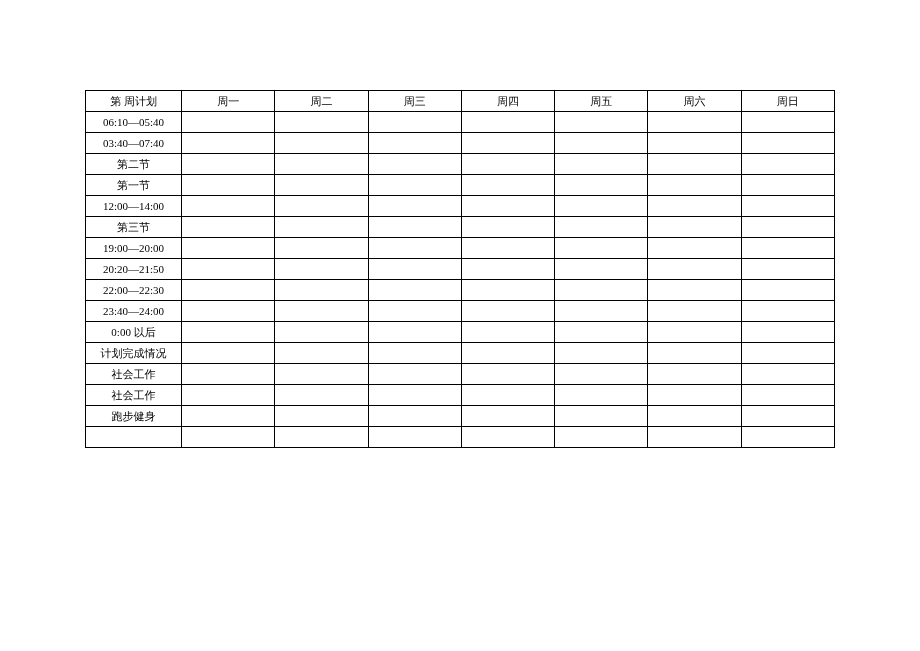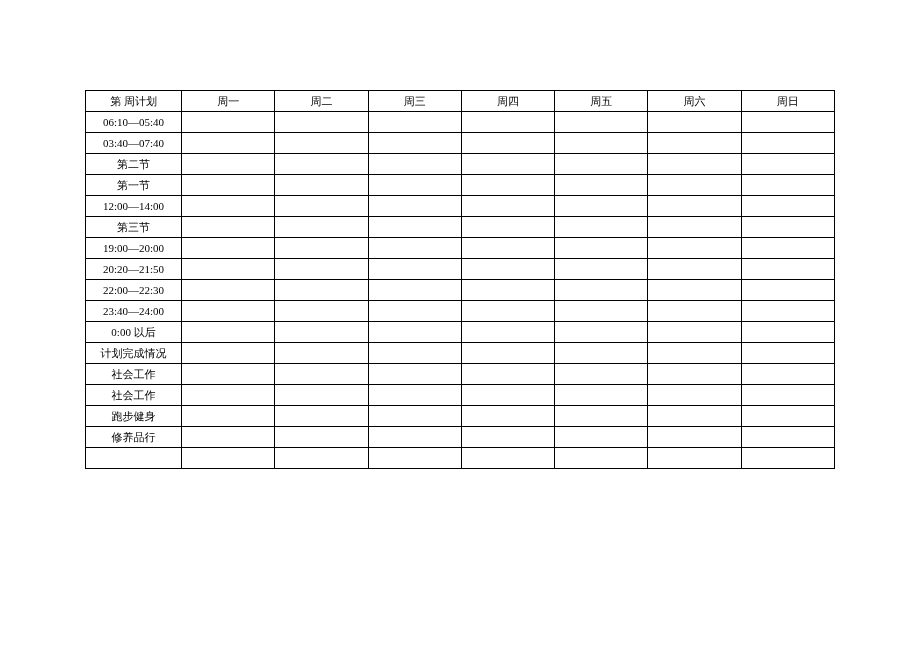--- a/index.html
+++ b/index.html
@@ -194,30 +194,20 @@
         <td class="row-header">跑步健身</td>
         <td class="day-col"></td>
         <td class="day-col"></td>
         <td class="day-col"></td>
         <td class="day-col"></td>
         <td class="day-col"></td>
         <td class="day-col"></td>
         <td class="day-col"></td>
       </tr>
       <tr>
-        <td class="row-header">修养品行</td>
-        <td class="day-col"></td>
-        <td class="day-col"></td>
-        <td class="day-col"></td>
-        <td class="day-col"></td>
-        <td class="day-col"></td>
-        <td class="day-col"></td>
-        <td class="day-col"></td>
-      </tr>
-      <tr>
         <td class="row-header"></td>
         <td class="day-col"></td>
         <td class="day-col"></td>
         <td class="day-col"></td>
         <td class="day-col"></td>
         <td class="day-col"></td>
         <td class="day-col"></td>
         <td class="day-col"></td>
       </tr>
     </tbody>

